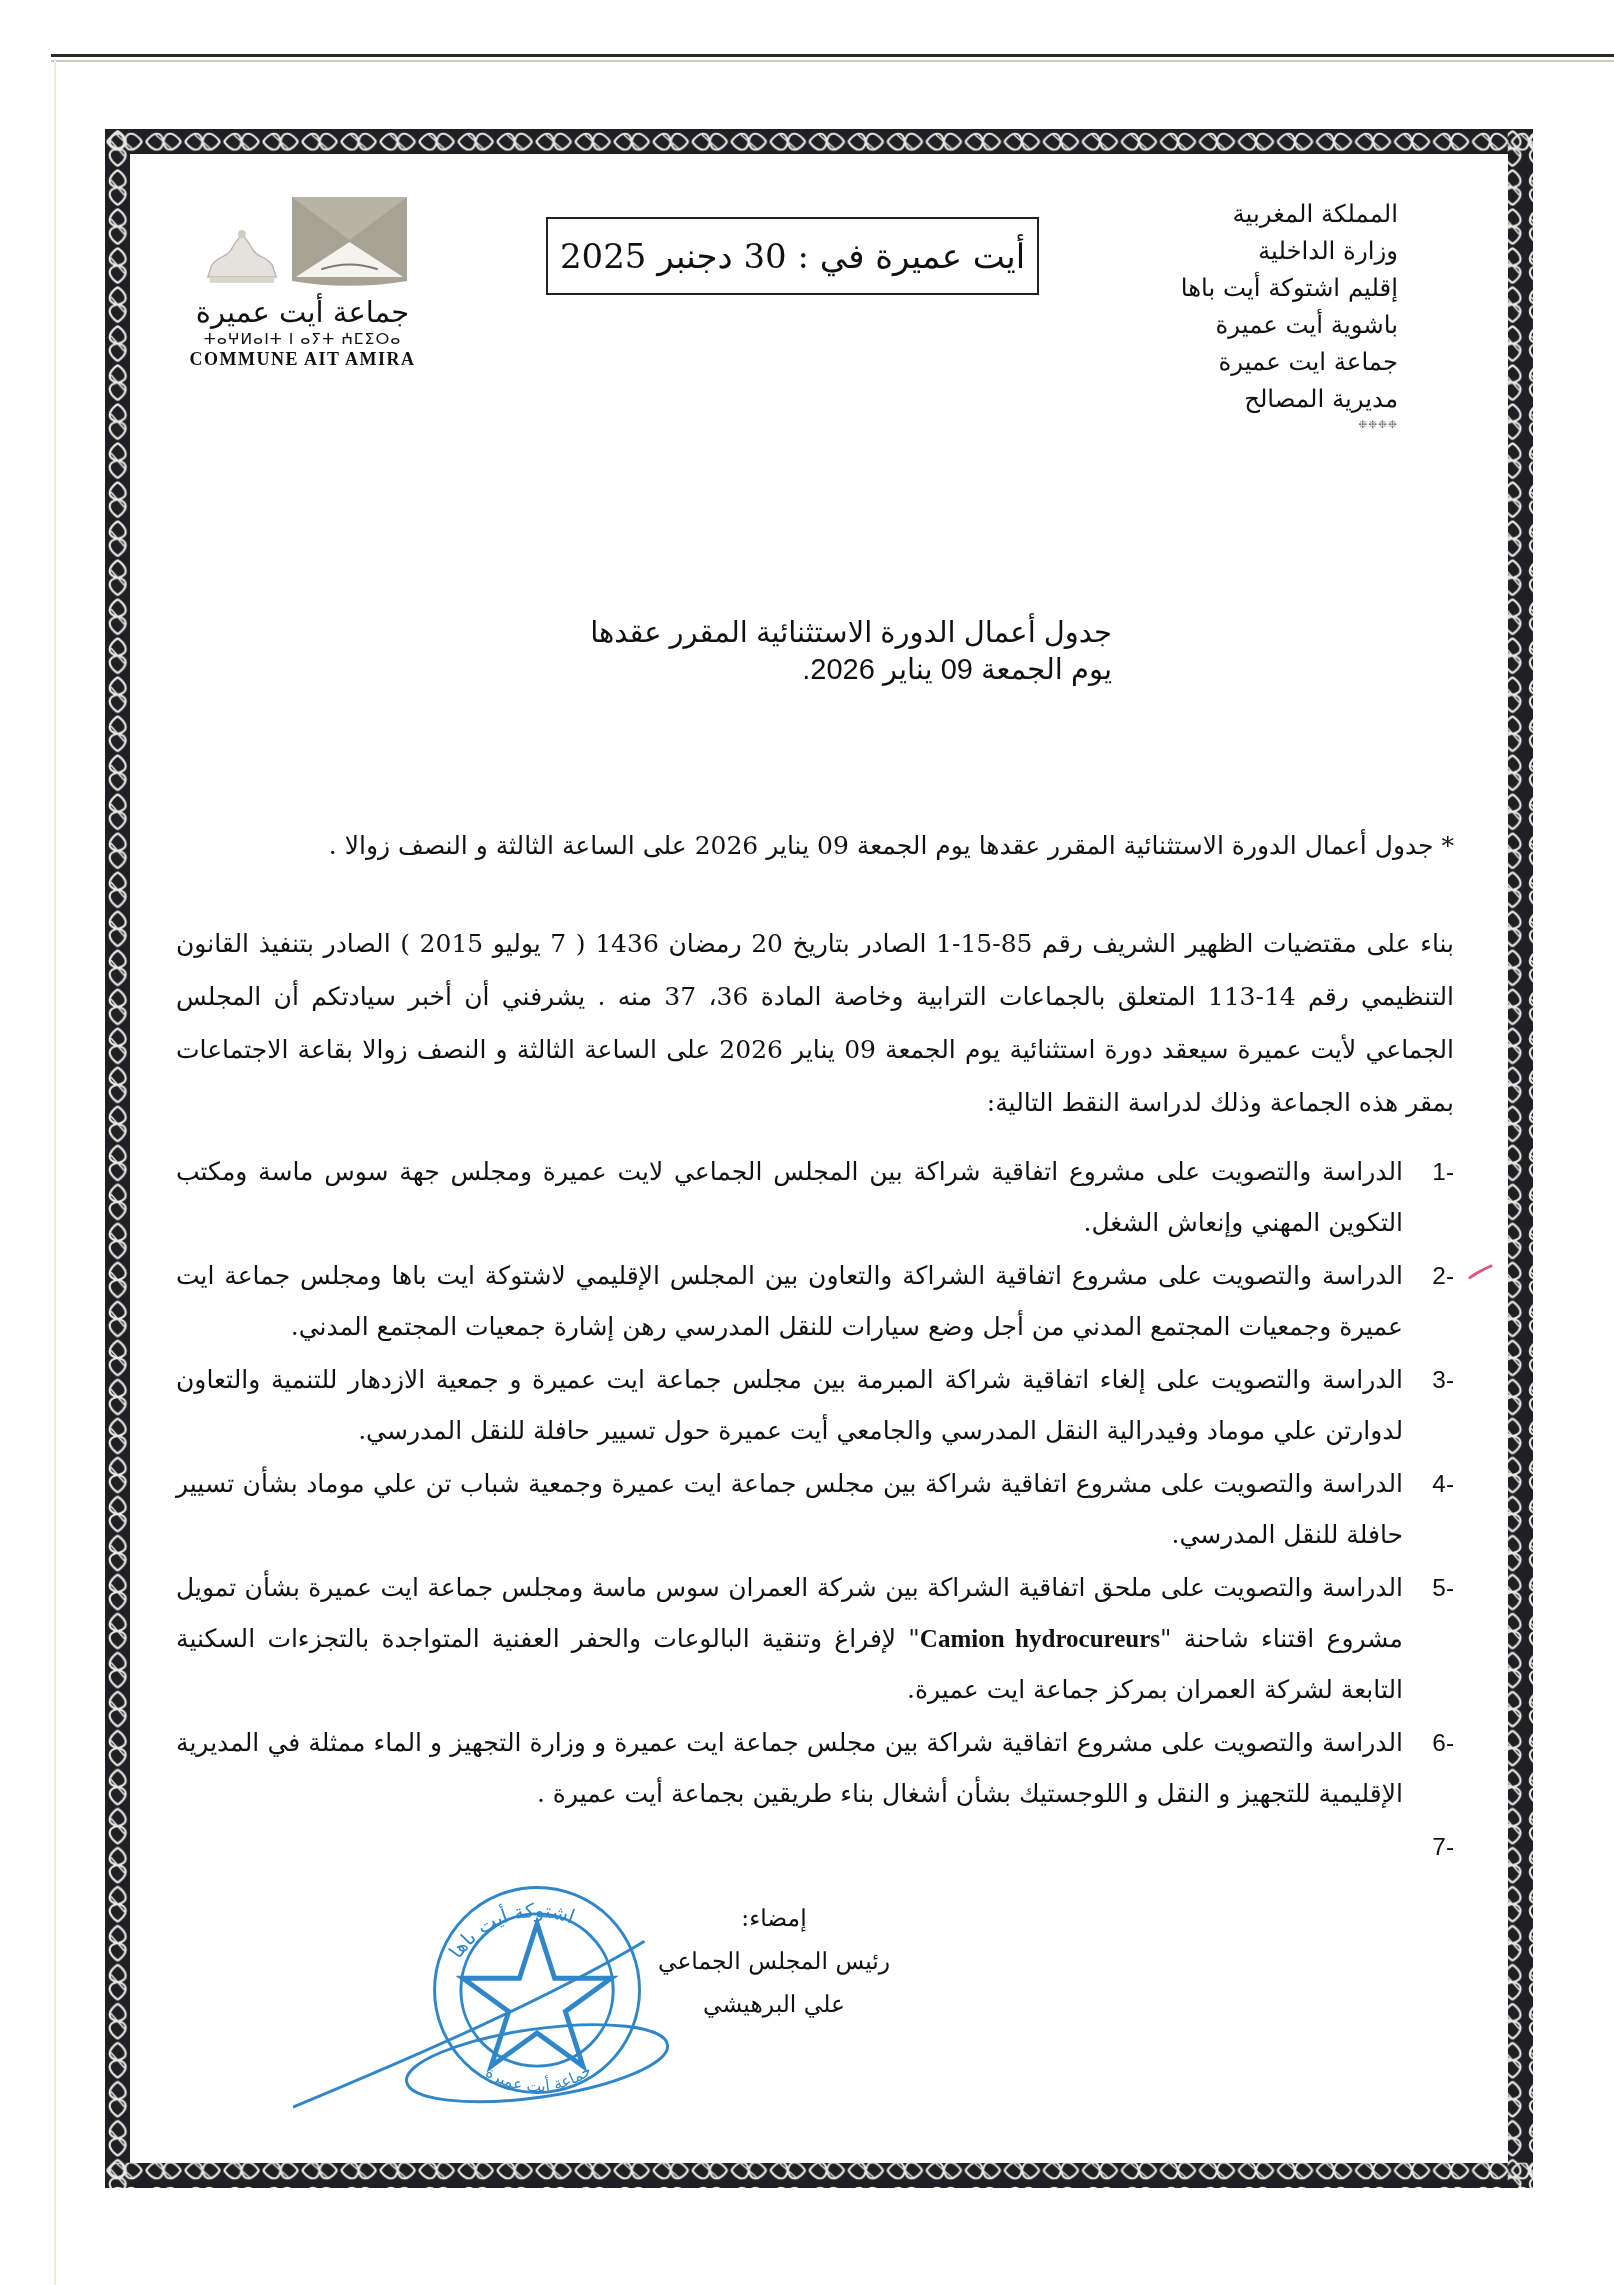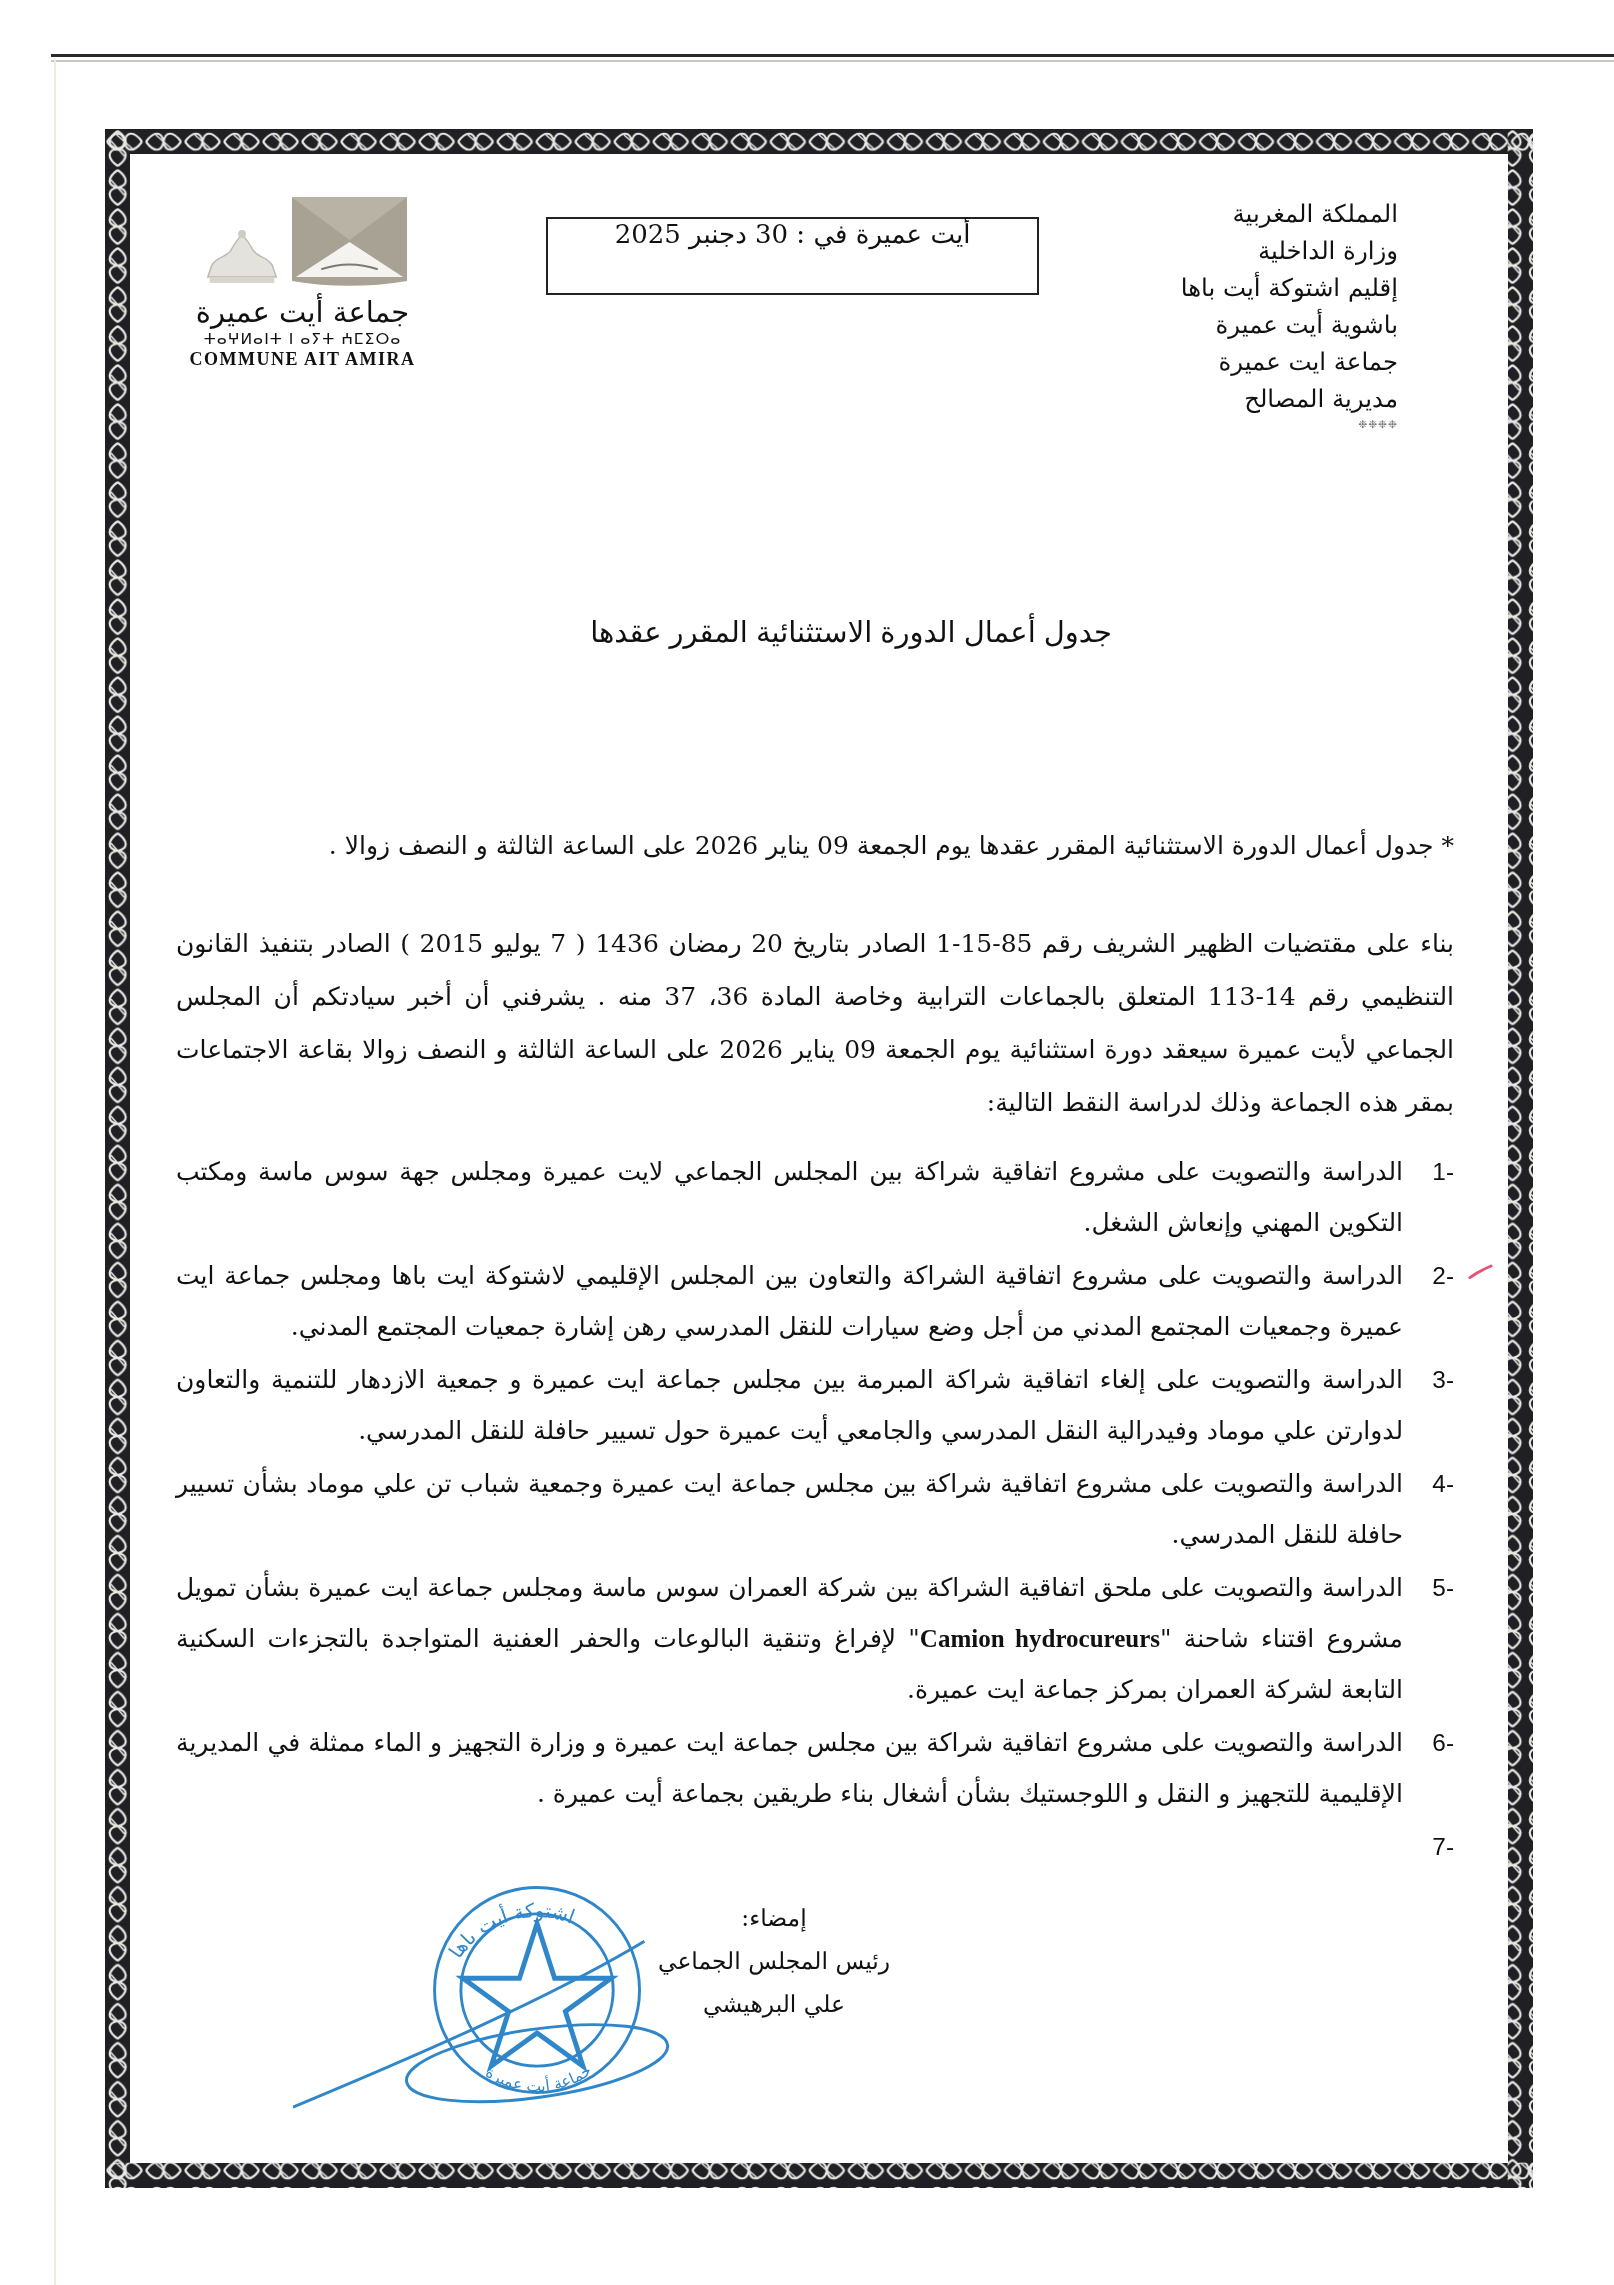--- a/index.html
+++ b/index.html
@@ -20,22 +20,22 @@
   .emblem { position: absolute; left: 171px; top: 195px; width: 263px; text-align: center; }
   .crown { width: 88px; height: 59px; margin: 0 auto; }
   .shield { width: 115px; height: 90px; margin: 2px auto 0; }
   .emblem-ar { font-family: "DejaVu Serif", serif; font-size: 29px; line-height: 35px; margin-top: 3.9px; }
   .emblem-tfng { font-family: "DejaVu Sans", sans-serif; font-size: 15.6px; letter-spacing: 1px; line-height: 19.5px; }
   .emblem-fr { font-family: "Liberation Serif", serif; font-size: 18px; font-weight: bold; letter-spacing: 1.5px; line-height: 21.5px; }
 
   
   .datebox { position: absolute; left: 546px; top: 217px; width: 493px; height: 78px;
              border: 2px solid #222; box-sizing: border-box;
-             display: flex; align-items: flex-start; justify-content: center;
-             font-family: "DejaVu Serif", serif; font-size: 26px; }
+             display: flex; align-items: center; justify-content: center;
+             font-family: "DejaVu Serif", serif; font-size: 34px; }
 
   
   .ministry { position: absolute; left: 1144px; top: 195px; width: 254px; 
               font-family: "DejaVu Serif", serif; font-size: 24.4px; line-height: 37px; }
   .ministry .stars { font-size: 10.7px; letter-spacing: 1px; color: #777; line-height: 15.6px; }
 
   
   .title { position: absolute; left: 371px; top: 614px; width: 741px; text-align: right;
            font-family: "Liberation Sans", sans-serif; font-size: 29px; line-height: 37px; }
 
@@ -110,20 +110,21 @@
   <div>وزارة الداخلية</div>
   <div>إقليم اشتوكة أيت باها</div>
   <div>باشوية أيت عميرة</div>
   <div>جماعة ايت عميرة</div>
   <div>مديرية المصالح</div>
   <div class="stars">❉❉❉❉</div>
 </div>
 
 <div class="title rtl">
   <div>جدول أعمال الدورة الاستثنائية المقرر عقدها</div>
+  <div>يوم الجمعة 09 يناير 2026.</div>
 </div>
 
 <div class="body-block intro rtl">* جدول أعمال الدورة الاستثنائية المقرر عقدها يوم الجمعة 09 يناير 2026 على الساعة الثالثة و النصف زوالا .</div>
 
 <div class="body-block para rtl">بناء على مقتضيات الظهير الشريف رقم 85-15-1 الصادر بتاريخ 20 رمضان 1436 ( 7 يوليو 2015 ) الصادر بتنفيذ القانون التنظيمي رقم 14-113 المتعلق بالجماعات الترابية وخاصة المادة 36، 37 منه . يشرفني أن أخبر سيادتكم أن المجلس الجماعي لأيت عميرة سيعقد دورة استثنائية يوم الجمعة 09 يناير 2026 على الساعة الثالثة و النصف زوالا بقاعة الاجتماعات بمقر هذه الجماعة وذلك لدراسة النقط التالية:</div>
 
 <ol class="items rtl">
   <li>
     <span class="num">-1</span>
     <span>الدراسة والتصويت على مشروع اتفاقية شراكة بين المجلس الجماعي لايت عميرة ومجلس جهة سوس ماسة ومكتب التكوين المهني وإنعاش الشغل.</span>

